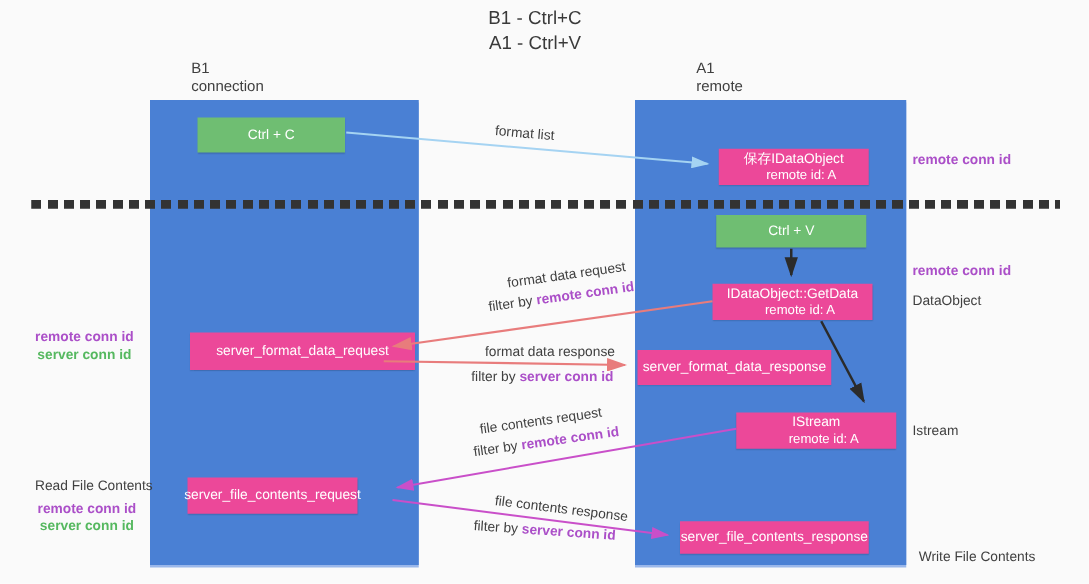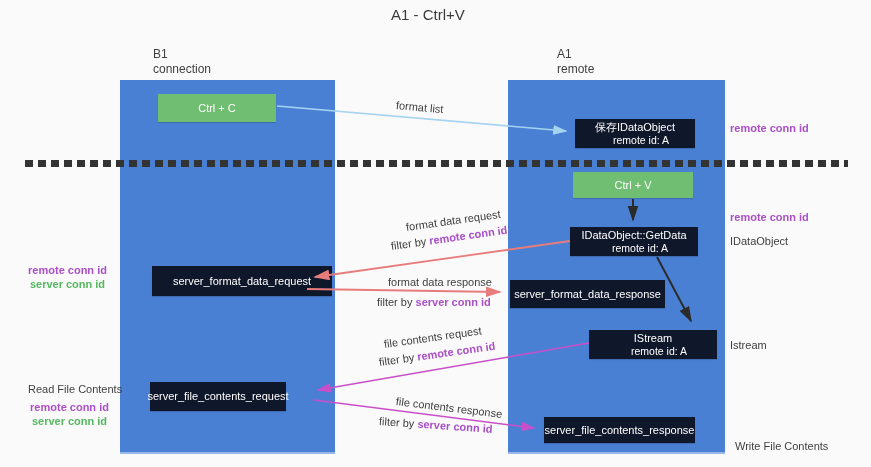--- a/index.html
+++ b/index.html
@@ -14,21 +14,21 @@
     background:#4A80D4;
     box-shadow:0 2px 0 #9ab7ea;
   }
   .lane-label{ text-align:left; font-size:12px; line-height:15px; color:#3f3f3f; }
   .title{ text-align:center; font-size:15px; line-height:20px; color:#3a3a3a; }
   .box{
     display:flex; flex-direction:column; align-items:center; justify-content:center;
     color:#ffffff; font-size:11px; line-height:13px; text-align:center;
     box-shadow:0 1px 1px rgba(0,0,0,0.15);
   }
-  .box-orange{ background:#0f172a;text-align:right; }
+  .box-orange{ background:#ec4899;text-align:right; }
   .box-green{ background:#6FBE72; }
   .box .l2{ font-size:10.5px;padding-left:12px; }
   .dashed{
     height:7px;
     background:repeating-linear-gradient(to right,#333333 0 8px,transparent 8px 13px);
   }
   .side-label{ font-size:11px; white-space:nowrap; color:#3f3f3f; }
   .conn-purple{ color:#AB4FC8; font-weight:bold; }
   .conn-green{ color:#55B85F; font-weight:bold; }
   .legend{ text-align:center; font-size:11px; line-height:14px; white-space:nowrap; }
@@ -37,20 +37,21 @@
     transform-origin:left center;
   }
   svg.overlay{ position:absolute; left:0; top:0; pointer-events:none; }
 </style>
 </head>
 <body>
 
 <div class="canvas">
 
   <div class="abs title" style="left:318px;top:5px;width:220px;">
+    <div>B1 - Ctrl+C</div>
     <div>A1 - Ctrl+V</div>
   </div>
 
   <div class="abs lane-label" style="left:153px;top:47px;width:120px;">
     <div>B1</div>
     <div>connection</div>
   </div>
   <div class="abs lane-label" style="left:557px;top:47px;width:120px;">
     <div>A1</div>
     <div>remote</div>
@@ -88,21 +89,21 @@
   </div>
   <div class="abs box box-orange" style="left:150px;top:382px;width:136px;height:29px;">
     <div>server_file_contents_request</div>
   </div>
   <div class="abs box box-orange" style="left:544px;top:417px;width:151px;height:26px;">
     <div>server_file_contents_response</div>
   </div>
 
   <div class="abs side-label conn-purple" style="left:730px;top:122px;">remote conn id</div>
   <div class="abs side-label conn-purple" style="left:730px;top:211px;">remote conn id</div>
-  <div class="abs side-label" style="left:730px;top:235px;">IDataObject</div>
+  <div class="abs side-label" style="left:730px;top:235px;">DataObject</div>
   <div class="abs side-label" style="left:730px;top:339px;">Istream</div>
   <div class="abs side-label" style="left:735px;top:440px;text-align:center;">Write File Contents</div>
 
   <div class="abs legend" style="left:20px;top:263px;width:95px;">
     <div class="conn-purple">remote conn id</div>
     <div class="conn-green">server conn id</div>
   </div>
   <div class="abs side-label" style="left:28px;top:383px;">Read File Contents</div>
   <div class="abs legend" style="left:22px;top:400px;width:95px;">
     <div class="conn-purple">remote conn id</div>

